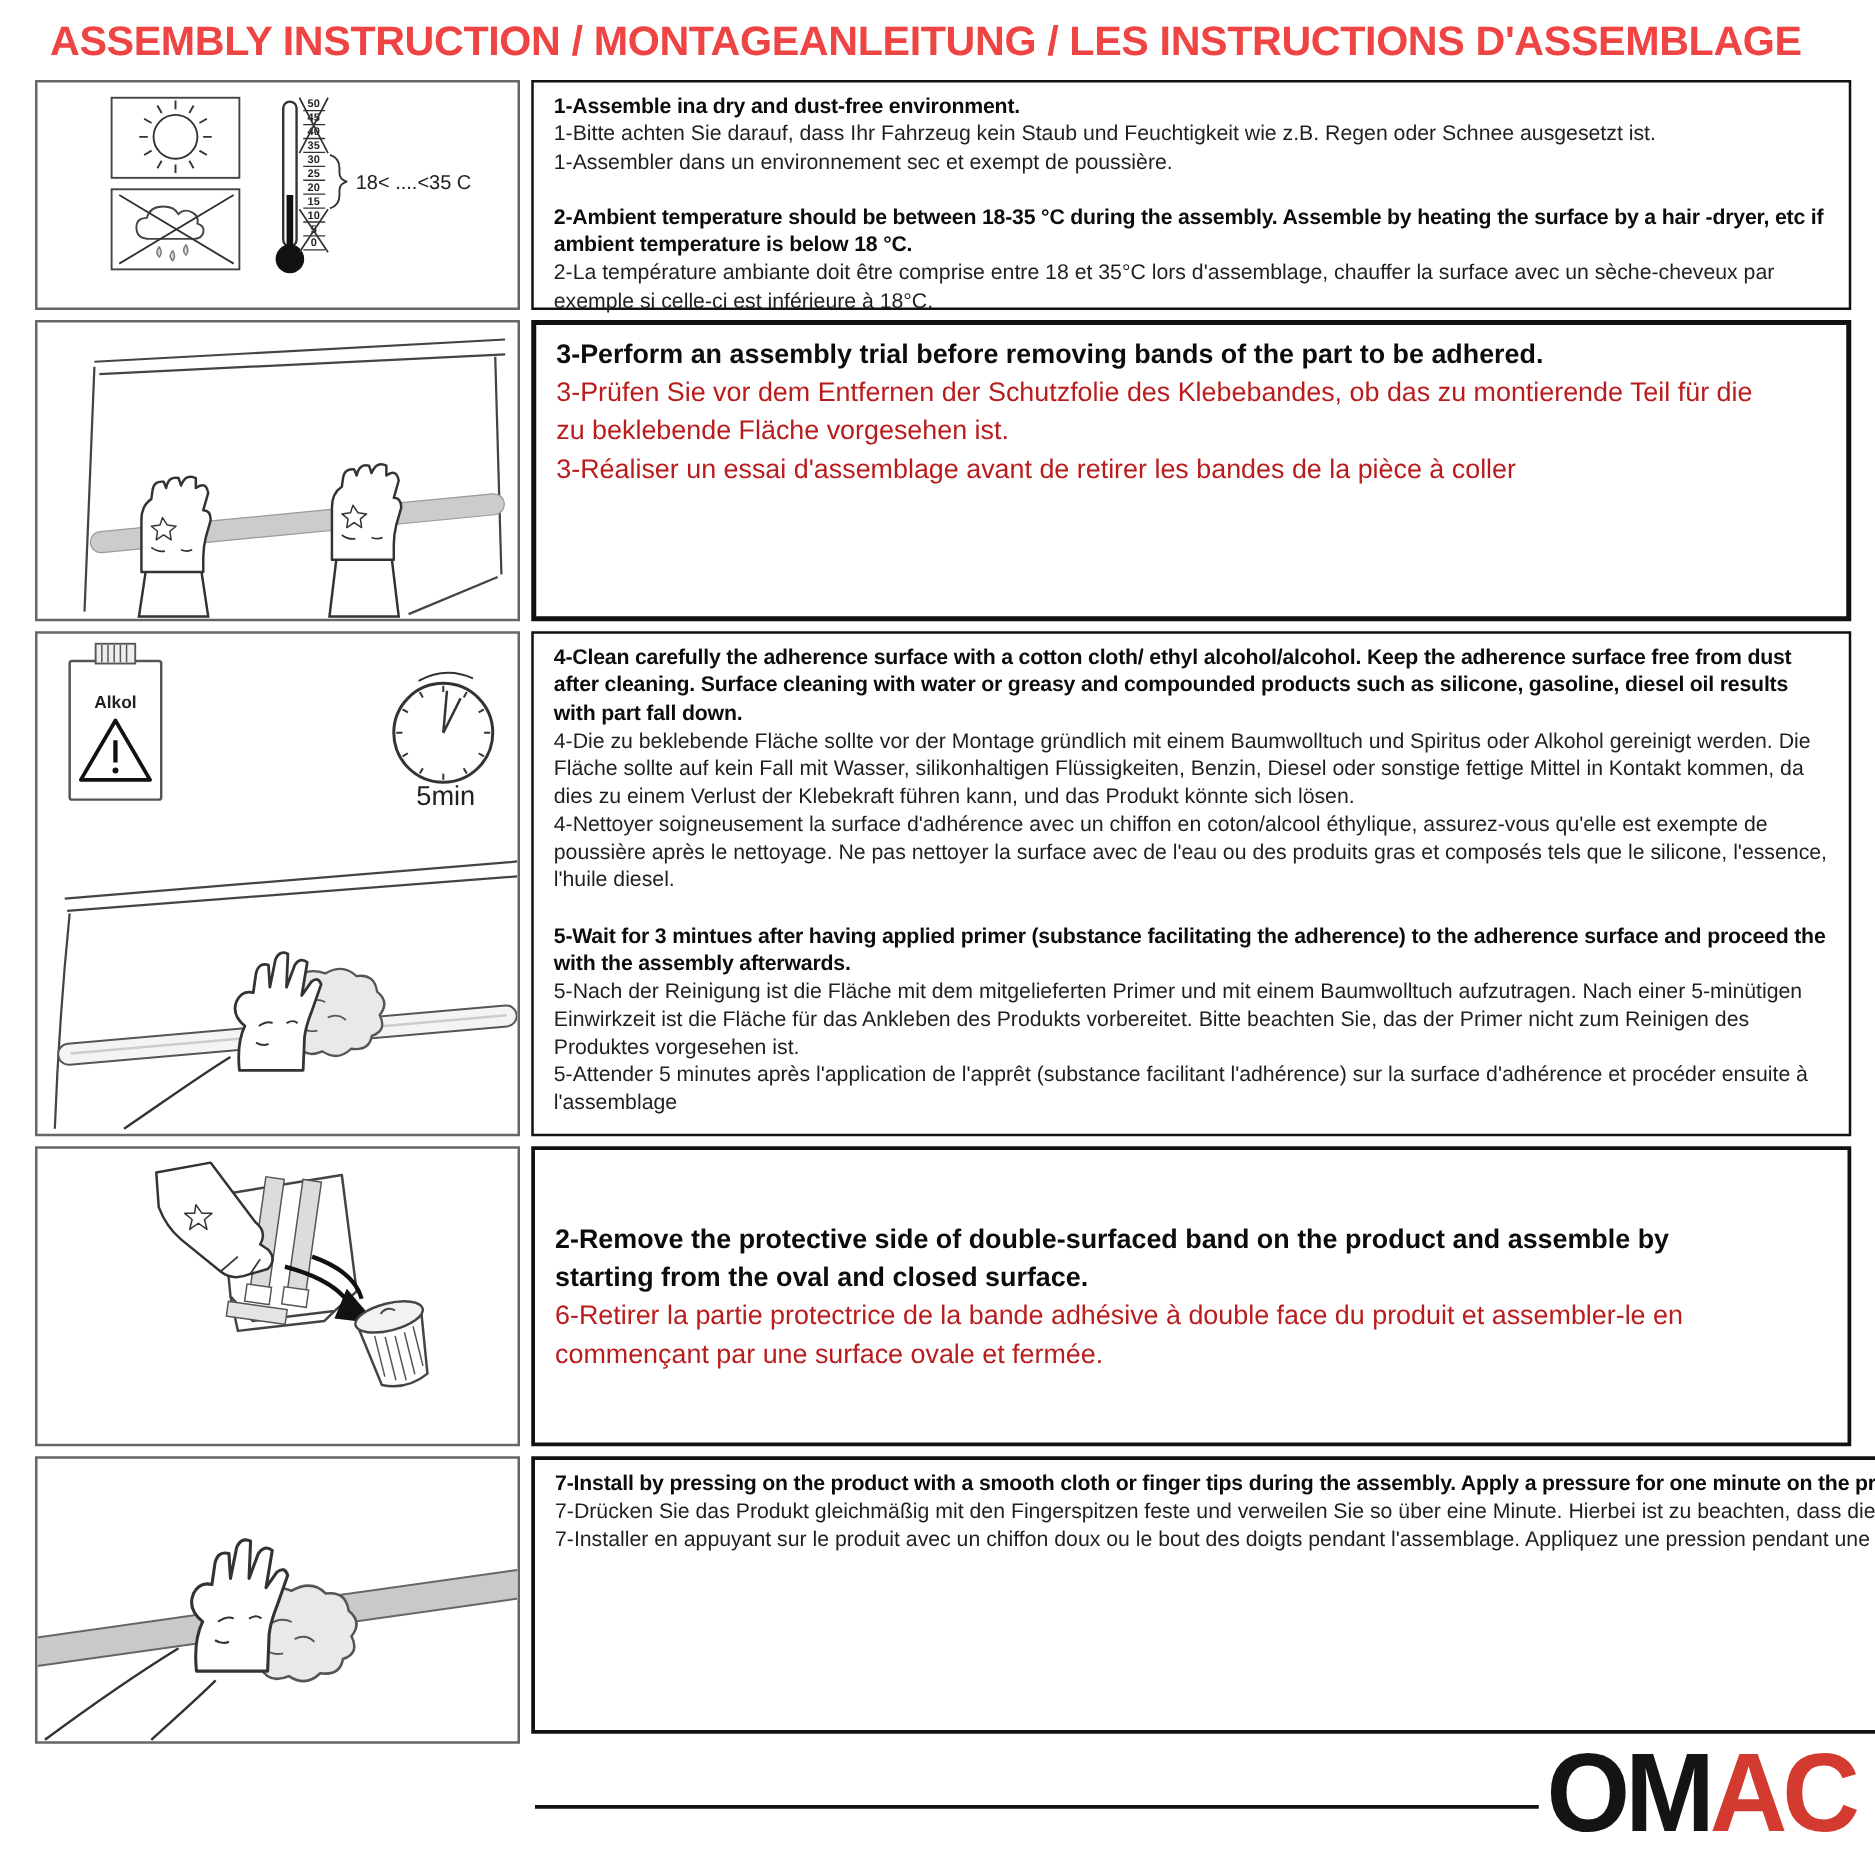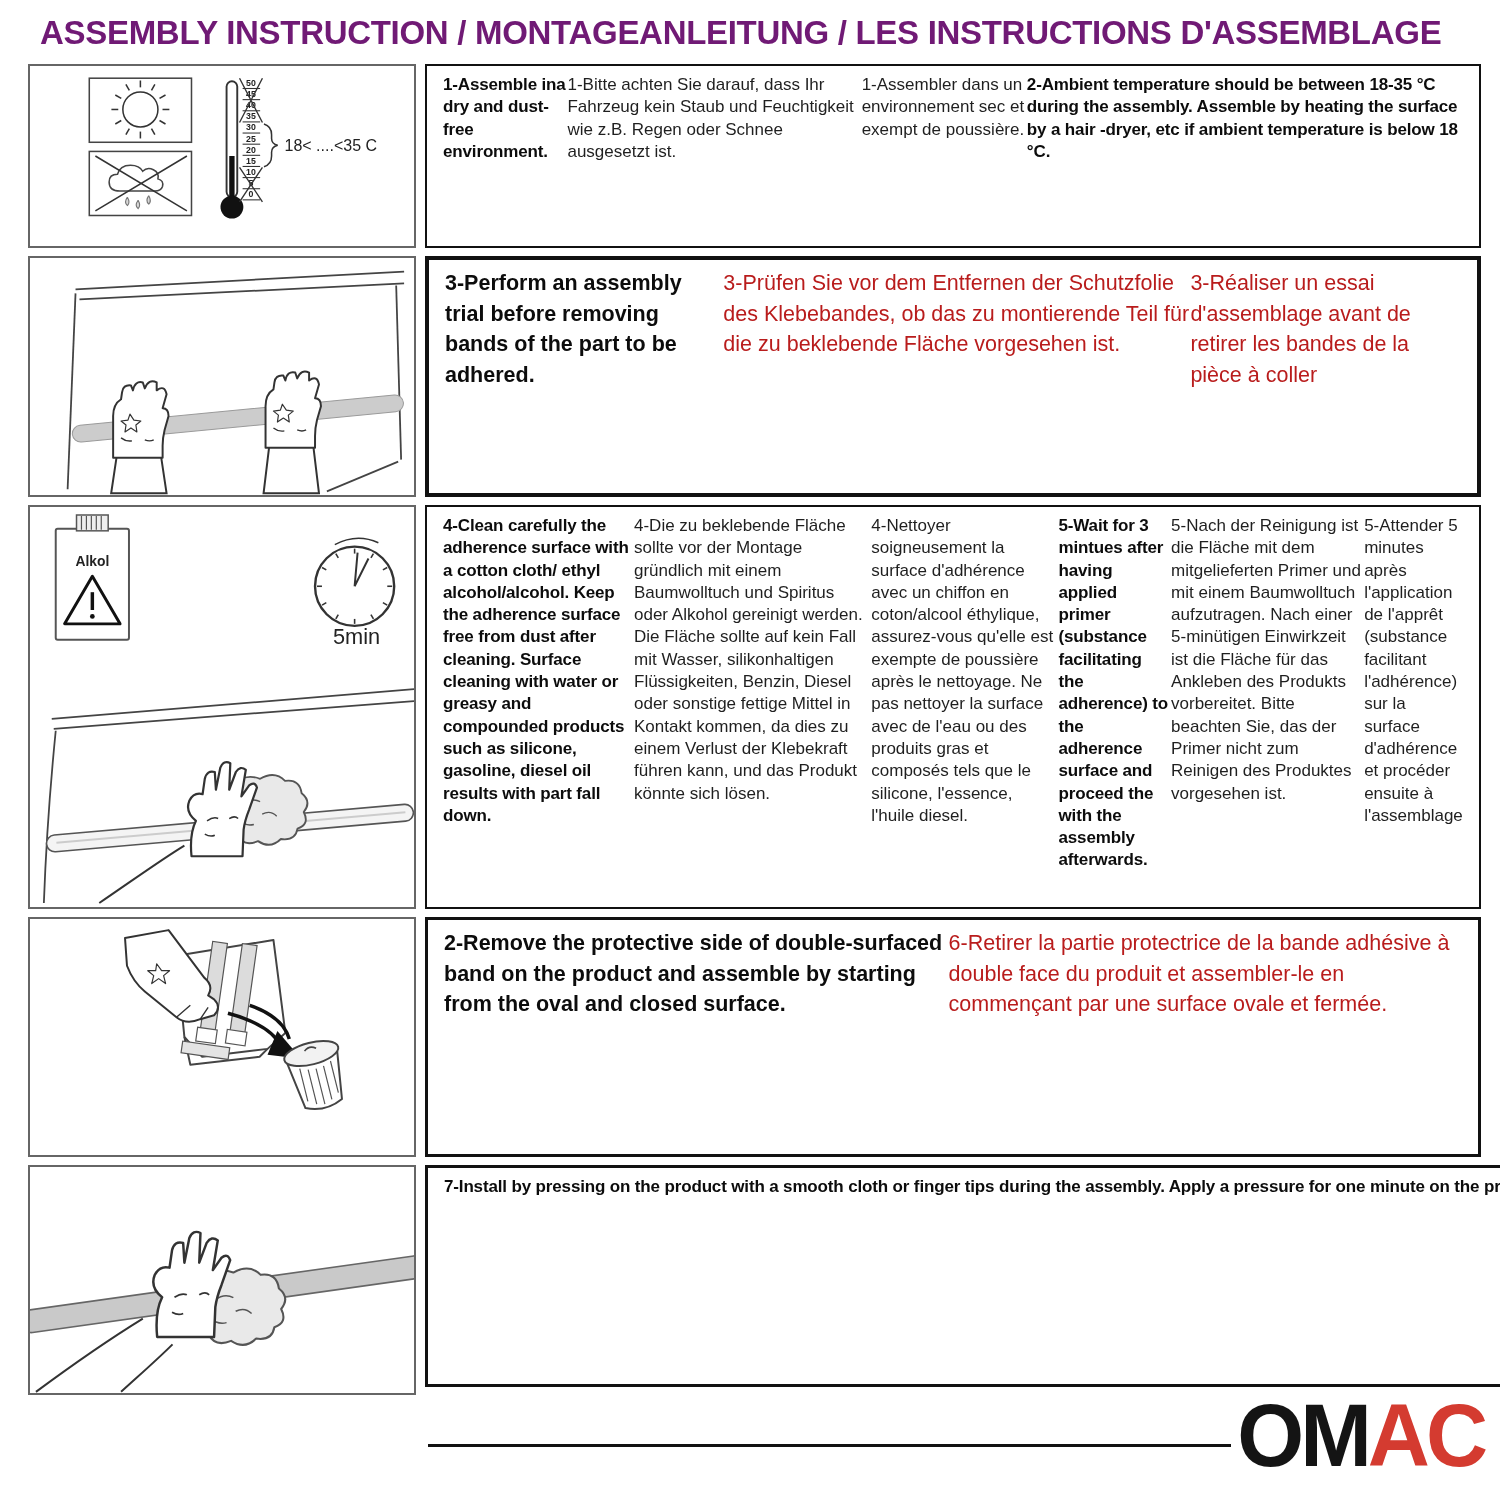--- a/index.html
+++ b/index.html
@@ -5,31 +5,31 @@
   html,body{margin:0;padding:0;background:#fff;}
   body{
     width:1500px;height:1500px;position:relative;box-sizing:border-box;
     padding:0 19px 0 28px;
     font-family:"Liberation Sans", sans-serif;
     -webkit-font-smoothing:antialiased;
   }
   .page-title{
     margin:14px 0 12px 12px;
     font-size:33px;font-weight:bold;letter-spacing:-0.3px;
-    color:#701a75;white-space:nowrap;
+    color:#ef4444;white-space:nowrap;
   }
   .row{display:flex;gap:9px;margin-bottom:8px;}
   .illus{
     width:388px;flex:none;border:2px solid #666;background:#fff;
     box-sizing:border-box;overflow:hidden;
   }
   .illus svg{display:block;width:100%;height:100%;font-family:"Liberation Sans",sans-serif;}
   .textbox{
     flex:1;border:2px solid #111;box-sizing:border-box;
-    padding:8px 16px;background:#fff;display:flex;flex-direction:row;
+    padding:8px 16px;background:#fff;display:flex;flex-direction:column;
   }
   .row.r1{height:184px}
   .row.r2{height:241px}
   .row.r3{height:404px}
   .row.r4{height:240px}
   .row.r5{height:230px}
   .row.r2 .textbox{border-width:4px;}
   .row.r4 .textbox{border-width:3px;justify-content:center;}
   .row.r5 .textbox{border-width:3px;height:222px;flex:1 0 auto;align-self:flex-start;}
   .textbox p{margin:0;}
@@ -120,20 +120,21 @@
     <text x="276" y="112" font-size="21" fill="#222">18&lt; ....&lt;35 C</text>
   </g>
         </svg>
       </div>
       <div class="textbox small-text">
         <p class="b">1-Assemble ina dry and dust-free environment.</p>
         <p class="n">1-Bitte achten Sie darauf, dass Ihr Fahrzeug kein Staub und Feuchtigkeit wie z.B. Regen oder Schnee ausgesetzt ist.</p>
         <p class="n">1-Assembler dans un environnement sec et exempt de poussière.</p>
         <div class="gap"></div>
         <p class="b">2-Ambient temperature should be between 18-35 °C  during the assembly. Assemble by heating the surface by a hair -dryer, etc if ambient temperature is below 18 °C.</p>
+        <p class="n">2-La température ambiante doit être comprise entre 18 et 35°C lors d'assemblage, chauffer la surface avec un sèche-cheveux par exemple si celle-ci est inférieure à 18°C.</p>
       </div>
     </section>
     <section class="row r2">
       <div class="illus">
         <svg viewBox="0 0 388 236">
   <g fill="none" stroke="#444" stroke-width="1.8">
     <path d="M46,30 L378,12"></path>
             <path d="M50,40 L378,24"></path>
     <path d="M46,34 C42,120 40,180 38,232"></path>
     <path d="M370,26 C372,100 374,160 375,202"></path>

